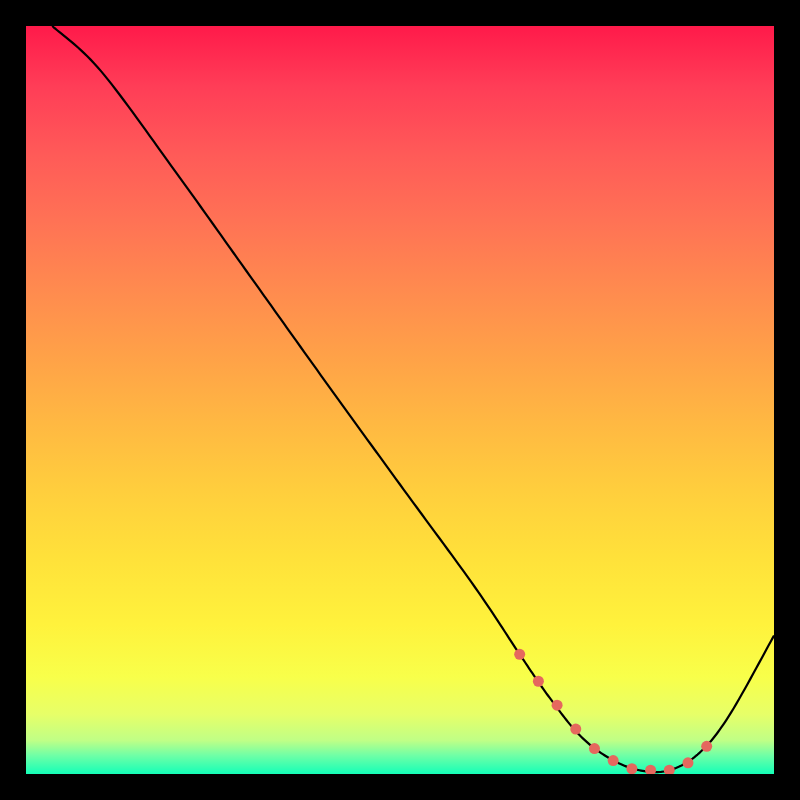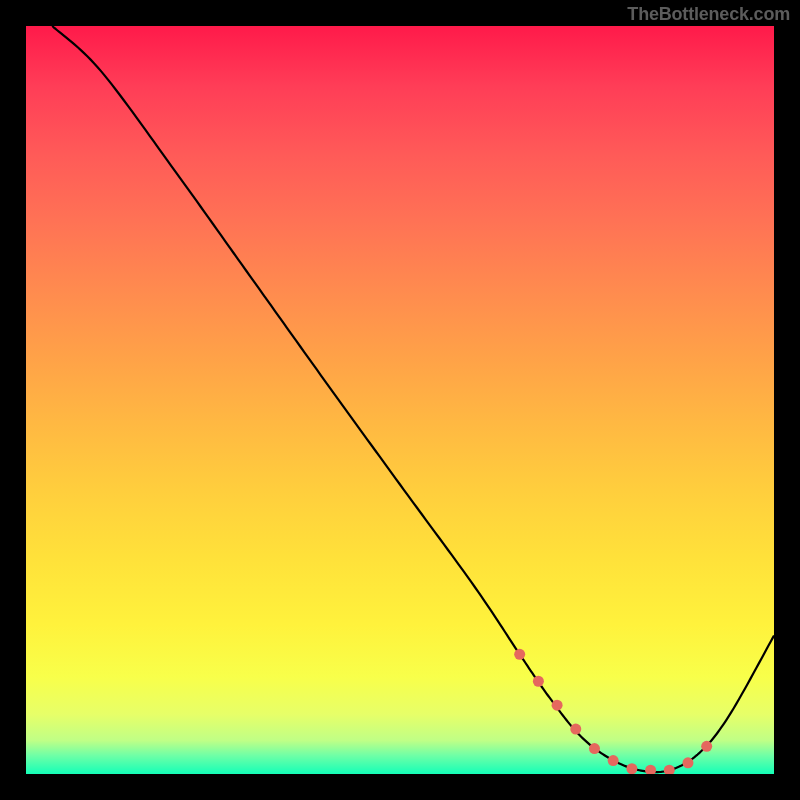--- a/index.html
+++ b/index.html
@@ -64,21 +64,20 @@
     top: 0;
     left: 0;
     width: 100%;
     height: 100%;
   }
 </style>
 </head>
 <body>
 
 <div class="container">
-  <div class="watermark">TheBottleneck.com</div>
   <div class="plot-area">
     <div class="gradient-bg"></div>
     <svg class="svg-overlay" viewBox="0 0 748 748" preserveAspectRatio="none">
       <g>
         <path id="curve-path" fill="none" stroke="#000000" stroke-width="2.2" stroke-linejoin="round" d="M26.18 0.00 L27.64 1.30 L29.30 2.71 L31.17 4.23 L33.21 5.88 L35.43 7.65 L37.82 9.56 L40.35 11.60 L43.02 13.79 L45.81 16.13 L48.73 18.62 L51.74 21.28 L54.85 24.10 L58.04 27.10 L61.30 30.27 L64.62 33.63 L67.98 37.18 L71.38 40.93 L74.80 44.88 L78.31 49.09 L81.96 53.62 L85.75 58.42 L89.66 63.48 L93.68 68.76 L97.79 74.25 L101.99 79.90 L106.25 85.71 L110.56 91.63 L114.92 97.65 L119.30 103.73 L123.70 109.85 L128.09 115.98 L132.48 122.09 L136.83 128.16 L141.15 134.17 L145.41 140.08 L149.60 145.86 L153.76 151.59 L157.91 157.33 L162.07 163.10 L166.22 168.88 L170.38 174.68 L174.53 180.49 L178.69 186.31 L182.84 192.15 L187.00 197.99 L191.16 203.83 L195.31 209.68 L199.47 215.53 L203.62 221.39 L207.78 227.24 L211.93 233.08 L216.09 238.92 L220.24 244.76 L224.40 250.58 L228.56 256.40 L232.71 262.22 L236.87 268.05 L241.02 273.88 L245.18 279.71 L249.33 285.54 L253.49 291.37 L257.64 297.20 L261.80 303.03 L265.96 308.86 L270.11 314.68 L274.27 320.50 L278.42 326.32 L282.58 332.13 L286.73 337.93 L290.89 343.73 L295.04 349.52 L299.20 355.30 L303.36 361.07 L307.51 366.84 L311.67 372.60 L315.82 378.35 L319.98 384.10 L324.13 389.85 L328.29 395.59 L332.44 401.32 L336.60 407.05 L340.76 412.78 L344.91 418.50 L349.07 424.23 L353.22 429.95 L357.38 435.66 L361.53 441.38 L365.69 447.10 L369.84 452.81 L374.00 458.52 L378.20 464.29 L382.48 470.14 L386.81 476.05 L391.20 482.02 L395.61 488.02 L400.04 494.04 L404.47 500.05 L408.89 506.05 L413.27 512.01 L417.61 517.91 L421.88 523.74 L426.08 529.47 L430.19 535.10 L434.19 540.60 L438.06 545.96 L441.80 551.16 L445.39 556.18 L448.80 561.00 L452.06 565.65 L455.18 570.15 L458.18 574.53 L461.07 578.78 L463.85 582.91 L466.53 586.93 L469.12 590.84 L471.62 594.64 L474.05 598.35 L476.40 601.97 L478.70 605.50 L480.94 608.96 L483.13 612.33 L485.29 615.64 L487.41 618.89 L489.51 622.08 L491.60 625.22 L493.68 628.32 L495.71 631.33 L497.66 634.22 L499.53 637.01 L501.33 639.68 L503.07 642.27 L504.76 644.78 L506.40 647.21 L508.00 649.57 L509.57 651.88 L511.12 654.15 L512.66 656.37 L514.18 658.57 L515.71 660.75 L517.24 662.93 L518.79 665.10 L520.36 667.28 L521.96 669.48 L523.60 671.70 L525.26 673.95 L526.92 676.20 L528.59 678.45 L530.25 680.69 L531.91 682.92 L533.57 685.14 L535.24 687.34 L536.90 689.52 L538.56 691.67 L540.22 693.78 L541.88 695.87 L543.55 697.91 L545.21 699.91 L546.87 701.86 L548.53 703.76 L550.20 705.61 L551.86 707.39 L553.52 709.10 L555.18 710.76 L556.84 712.37 L558.51 713.92 L560.17 715.43 L561.83 716.89 L563.49 718.30 L565.16 719.67 L566.82 721.00 L568.48 722.29 L570.14 723.54 L571.80 724.75 L573.47 725.92 L575.13 727.06 L576.79 728.17 L578.45 729.24 L580.12 730.29 L581.78 731.30 L583.44 732.29 L585.10 733.25 L586.76 734.18 L588.43 735.07 L590.09 735.94 L591.75 736.76 L593.41 737.56 L595.08 738.31 L596.74 739.04 L598.40 739.73 L600.06 740.38 L601.72 740.99 L603.39 741.57 L605.05 742.12 L606.71 742.62 L608.37 743.09 L610.04 743.52 L611.70 743.91 L613.36 744.26 L615.02 744.58 L616.68 744.88 L618.35 745.15 L620.01 745.39 L621.67 745.61 L623.33 745.78 L625.00 745.92 L626.66 746.02 L628.32 746.08 L629.98 746.10 L631.64 746.06 L633.31 745.98 L634.97 745.84 L636.63 745.65 L638.29 745.39 L639.96 745.08 L641.62 744.70 L643.28 744.26 L644.94 743.76 L646.60 743.21 L648.27 742.62 L649.93 741.98 L651.59 741.29 L653.25 740.55 L654.92 739.75 L656.58 738.90 L658.24 738.00 L659.90 737.03 L661.56 736.01 L663.23 734.92 L664.89 733.78 L666.55 732.57 L668.21 731.29 L669.88 729.95 L671.54 728.54 L673.20 727.06 L674.84 725.54 L676.44 724.02 L678.01 722.48 L679.56 720.92 L681.09 719.32 L682.62 717.66 L684.14 715.95 L685.68 714.16 L687.23 712.28 L688.80 710.31 L690.40 708.23 L692.04 706.03 L693.73 703.70 L695.47 701.22 L697.27 698.59 L699.14 695.79 L701.09 692.82 L703.12 689.66 L705.31 686.15 L707.70 682.20 L710.25 677.86 L712.95 673.20 L715.75 668.28 L718.63 663.17 L721.56 657.93 L724.50 652.62 L727.43 647.30 L730.31 642.04 L733.11 636.90 L735.81 631.95 L738.37 627.24 L740.76 622.84 L742.94 618.82 L744.90 615.23 L746.60 612.15 L748.00 609.62 "></path>
       </g>
       <g id="markers-group">
           <circle cx="493.68" cy="628.32" r="5.5" fill="#e5685e"></circle>
           <circle cx="512.38" cy="655.25" r="5.5" fill="#e5685e"></circle>
           <circle cx="531.08" cy="679.18" r="5.5" fill="#e5685e"></circle>

